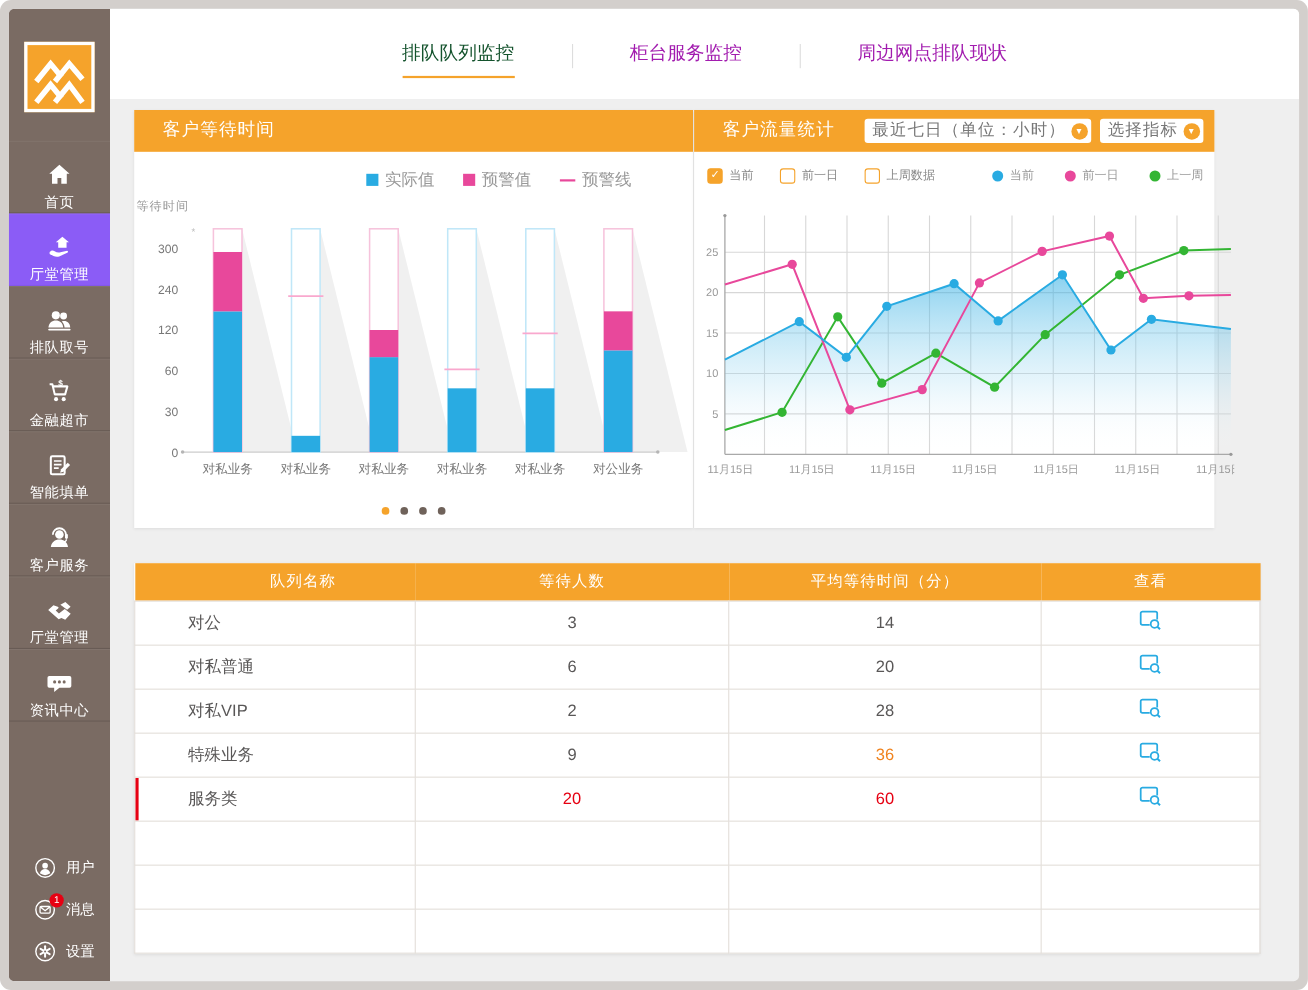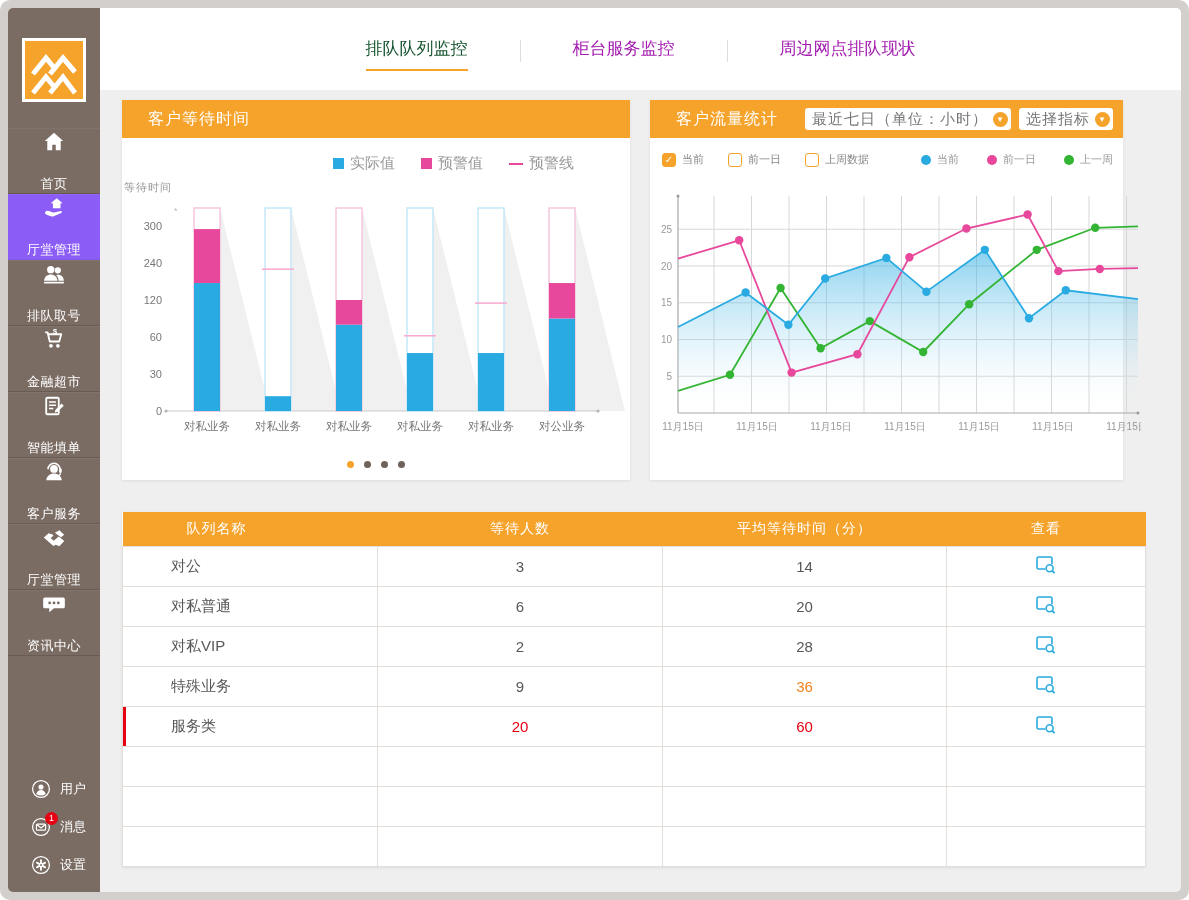--- a/index.html
+++ b/index.html
@@ -5,41 +5,41 @@
   * { margin:0; padding:0; box-sizing:border-box; }
   html,body { width:1189px; height:900px; font-family:"Liberation Sans","DejaVu Sans",sans-serif; background:#fff; }
   .frame { position:absolute; left:0; top:0; width:1189px; height:900px; background:#d3cfcc; border-radius:10px; }
   .app { position:absolute; left:8px; top:8px; width:1173px; height:884px; background:#efefef; border-radius:5px; overflow:hidden; }
 
   
   .sidebar { position:absolute; left:0; top:0; width:92px; height:100%; background:#7a6b63; }
   .logo { width:64px; height:64px; margin:30px auto 0; background:#f5a32b; border:3px solid #fff; }
   .logo svg { display:block; }
   .side-nav { margin-top:26px; }
-  .side-item { height:66px; display:flex; flex-direction:column; align-items:center; justify-content:space-between;
+  .side-item { height:66px; display:flex; flex-direction:column; align-items:center; justify-content:flex-end;
                border-top:1px solid rgba(255,255,255,.06); border-bottom:1px solid rgba(0,0,0,.14); cursor:pointer; }
   .side-item .lbl { color:#fff; font-size:13px; margin-top:3px; letter-spacing:.5px; }
   .side-item.active { background:#8b5cf6; border-bottom-color:rgba(0,0,0,.05); }
   .side-footer { position:absolute; left:0; bottom:8px; width:100%; }
   .foot-item { height:38px; display:flex; align-items:center; padding-left:22px; cursor:pointer; }
   .foot-item .lbl { color:#fff; font-size:13px; margin-left:8px; }
   .foot-ic { position:relative; width:22px; height:22px; }
   .badge { position:absolute; top:-4px; right:-6px; min-width:13px; height:13px; border-radius:7px; background:#e60012;
            color:#fff; font-size:9px; line-height:13px; text-align:center; padding:0 2px; }
 
   
   .topbar { position:absolute; left:92px; top:0; right:0; height:82px; background:#fff; }
   .tabs { display:flex; justify-content:center; align-items:center; height:100%; }
   .tab { font-size:17px; color:#a21caf; padding-bottom:9px; border-bottom:2px solid transparent; cursor:pointer; margin-top:10px; }
   .tab.active { color:#14532d; border-bottom-color:#f5a32b; }
   .tab-sep { width:1px; height:22px; background:#ddd; margin:0 52px; margin-top:4px; }
 
   
   .content { position:absolute; left:92px; top:82px; right:0; bottom:0; }
-  .panels { position:absolute; left:22px; top:10px; display:flex; gap:20px; }
+  .panels { position:absolute; left:22px; top:10px; display:flex; gap:1px; }
   .panel { background:#fff; box-shadow:0 1px 3px rgba(0,0,0,.08); position:relative; }
   .panel-left { width:508px; height:380px; }
   .panel-right { width:473px; height:380px; }
   .panel-hd { height:38px; background:#f5a32b; color:#fff; font-size:16px; line-height:38px; padding-left:26px; letter-spacing:1px; position:relative; }
 
   
   .legend1 { position:absolute; top:54px; right:56px; display:flex; gap:26px; align-items:center; }
   .lg-item { display:flex; align-items:center; gap:6px; font-size:15px; color:#999; }
   .lg-sq { width:11px; height:11px; display:inline-block; }
   .lg-line { width:14px; height:2px; display:inline-block; }
@@ -63,21 +63,21 @@
   .cb-box.checked { background:#f5a32b; }
   .legend2 { display:flex; gap:28px; }
   .lg2-item { display:flex; align-items:center; gap:6px; font-size:11px; color:#999; }
   .lg2-dot { width:10px; height:10px; border-radius:50%; display:inline-block; }
   #lineChart { position:absolute; left:6px; top:88px; }
 
   
   .table-wrap { position:absolute; left:22px; top:422px; width:1023px; background:#fff; box-shadow:0 1px 3px rgba(0,0,0,.08); }
   table { border-collapse:collapse; width:1023px; table-layout:fixed; }
   thead th { background:#f5a32b; color:#fff; font-size:14px; font-weight:normal; height:34px; letter-spacing:1px; }
-  thead th:first-child { text-align:left; padding-left:64px; }
+  thead th:first-child { text-align:center; padding-left:51px; }
   tbody td { height:40px; border:1px solid #e3ded9; font-size:15px; color:#595757; text-align:center; }
   tbody td:first-child { text-align:left; padding-left:48px; }
   tbody tr.alert td:first-child { box-shadow:inset 3px 0 0 #e60012; }
   .view-btn { display:inline-block; cursor:pointer; line-height:0; }
 </style>
 </head>
 <body>
 
 <div class="frame">
   <div class="app">

